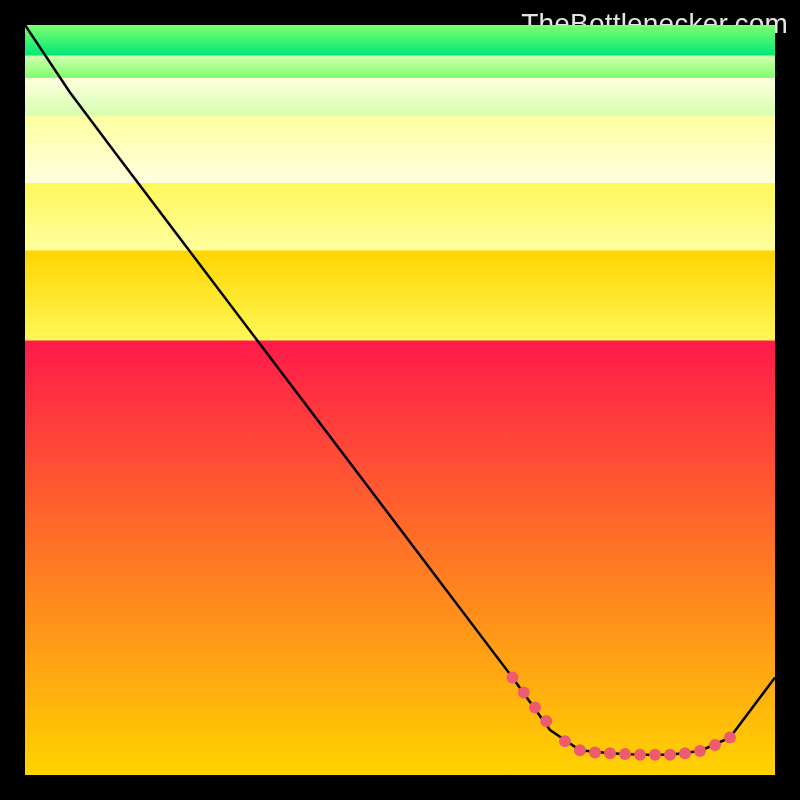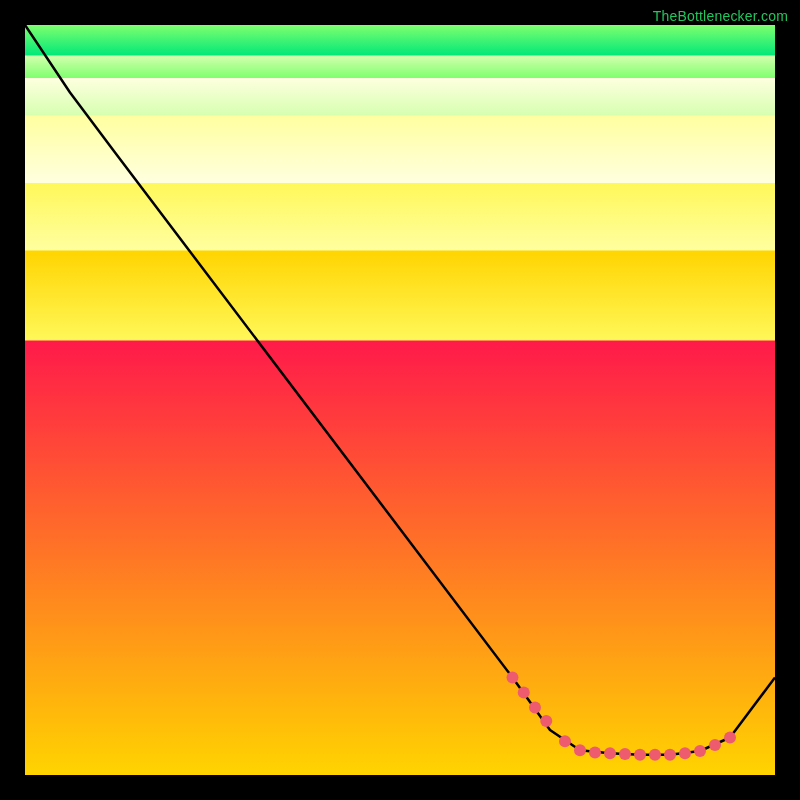--- a/index.html
+++ b/index.html
@@ -21,22 +21,22 @@
     position: absolute;
     left: 25px;
     top: 25px;
     width: 750px;
     height: 750px;
   }
   .attribution {
     position: absolute;
     top: 8px;
     right: 12px;
-    color: #22c55e;
-    font-size: 14px;
+    color: #e5e5e5;
+    font-size: 28px;
     font-weight: 500;
     letter-spacing: 0.2px;
   }
 </style>
 </head>
 <body>
 
 <div class="frame">
   <div class="attribution">TheBottlenecker.com</div>
   <svg class="plot" viewBox="0 0 750 750" preserveAspectRatio="none">

